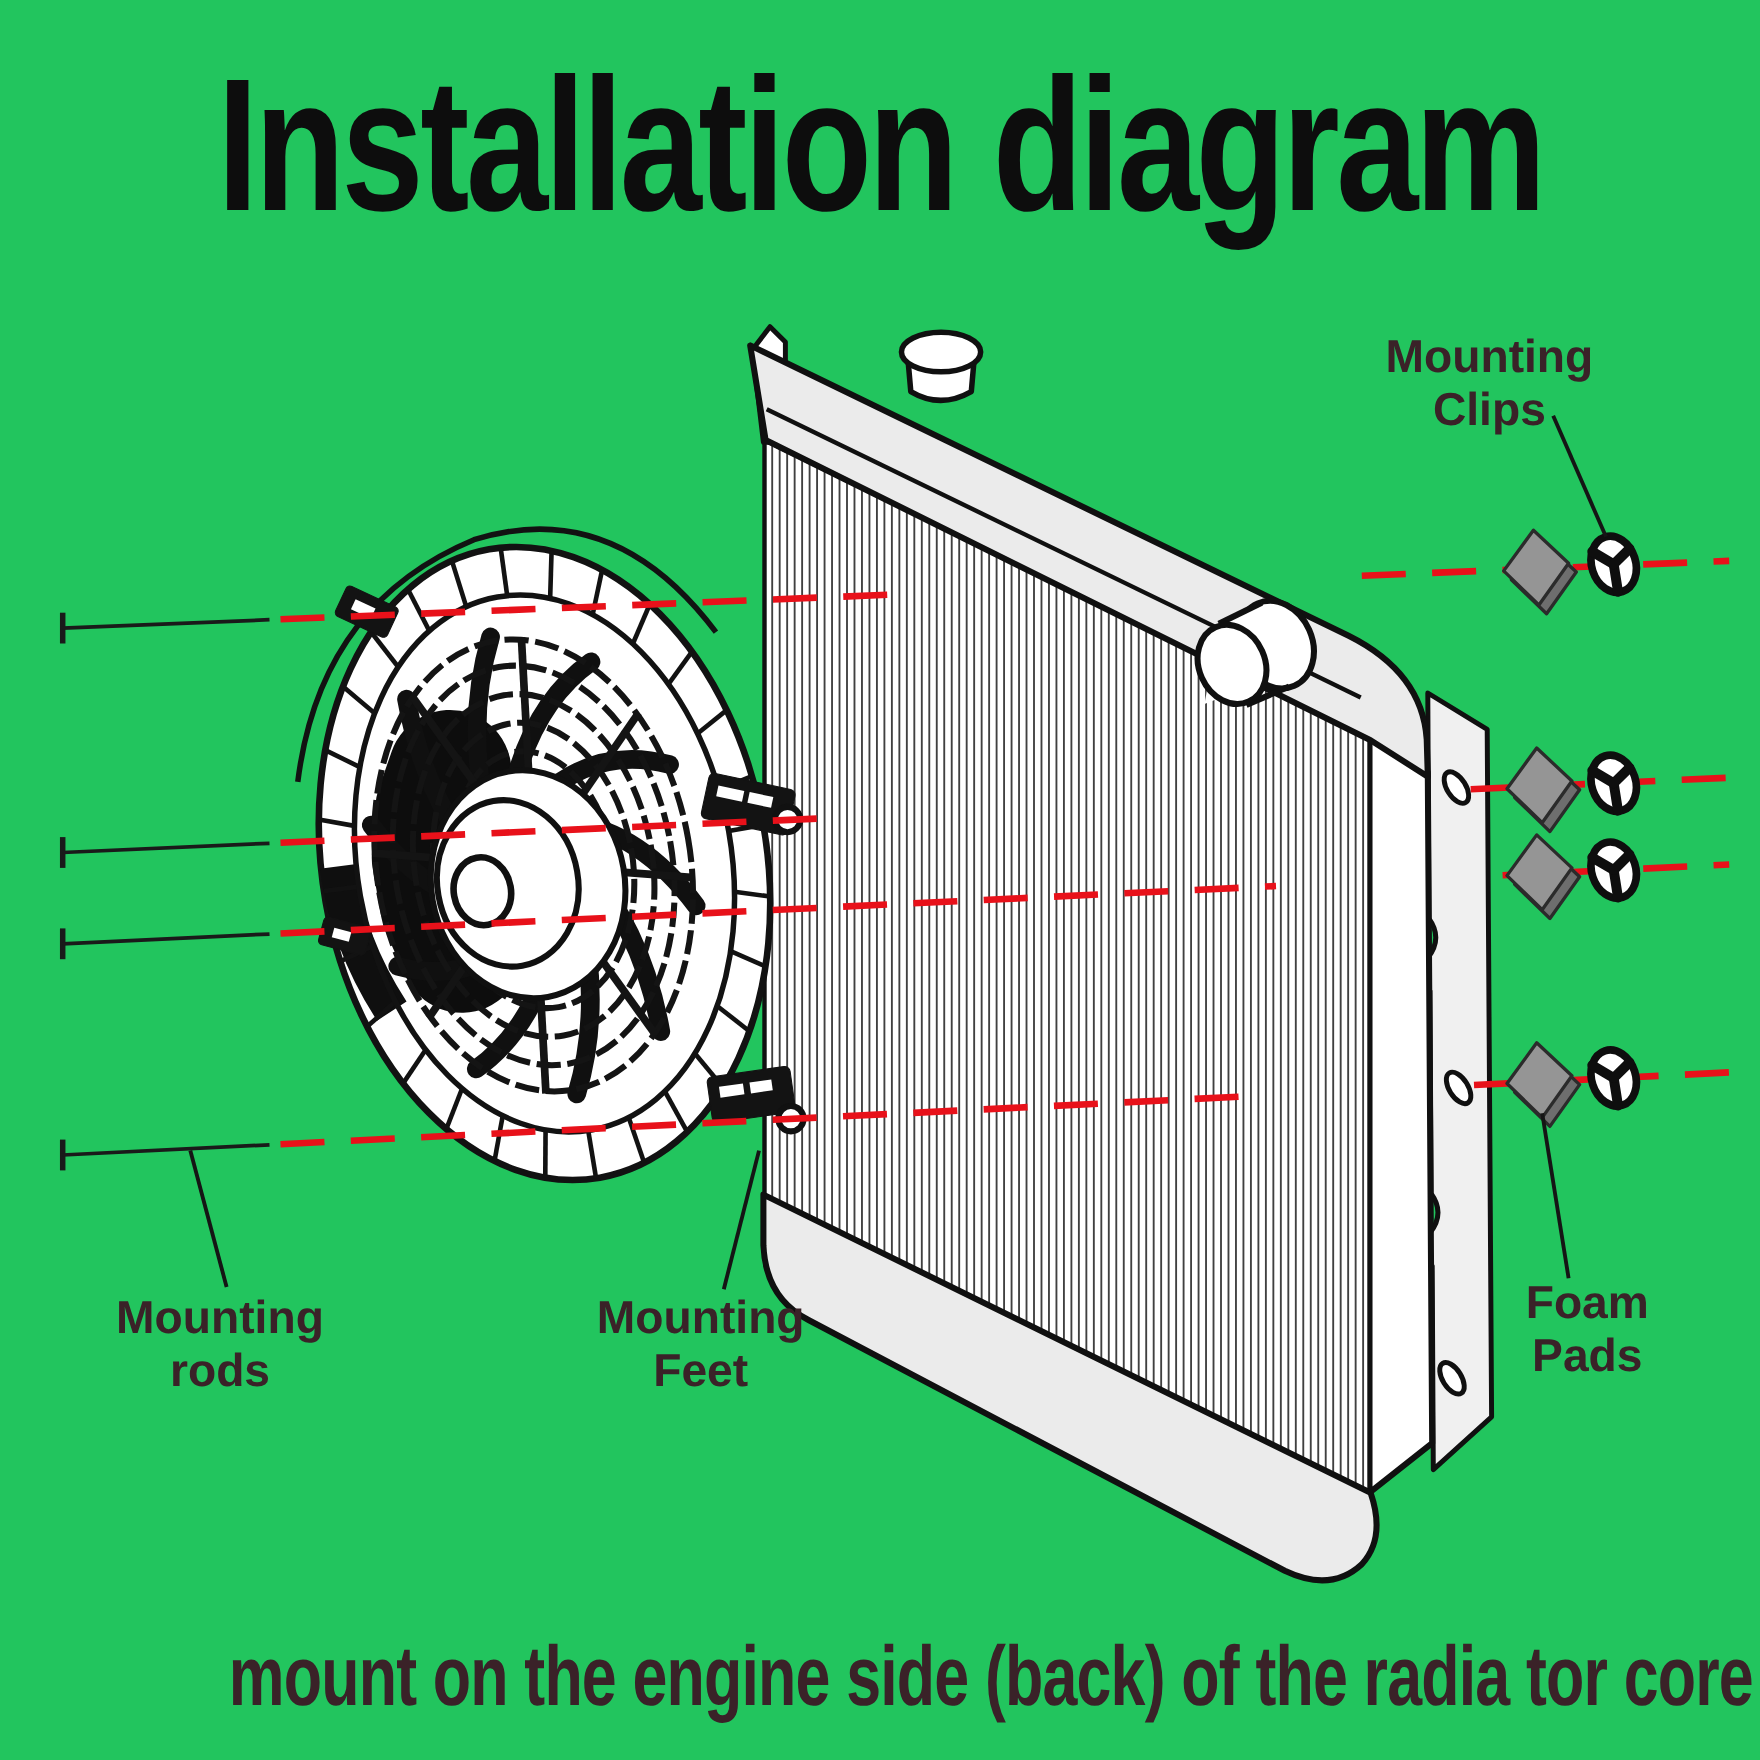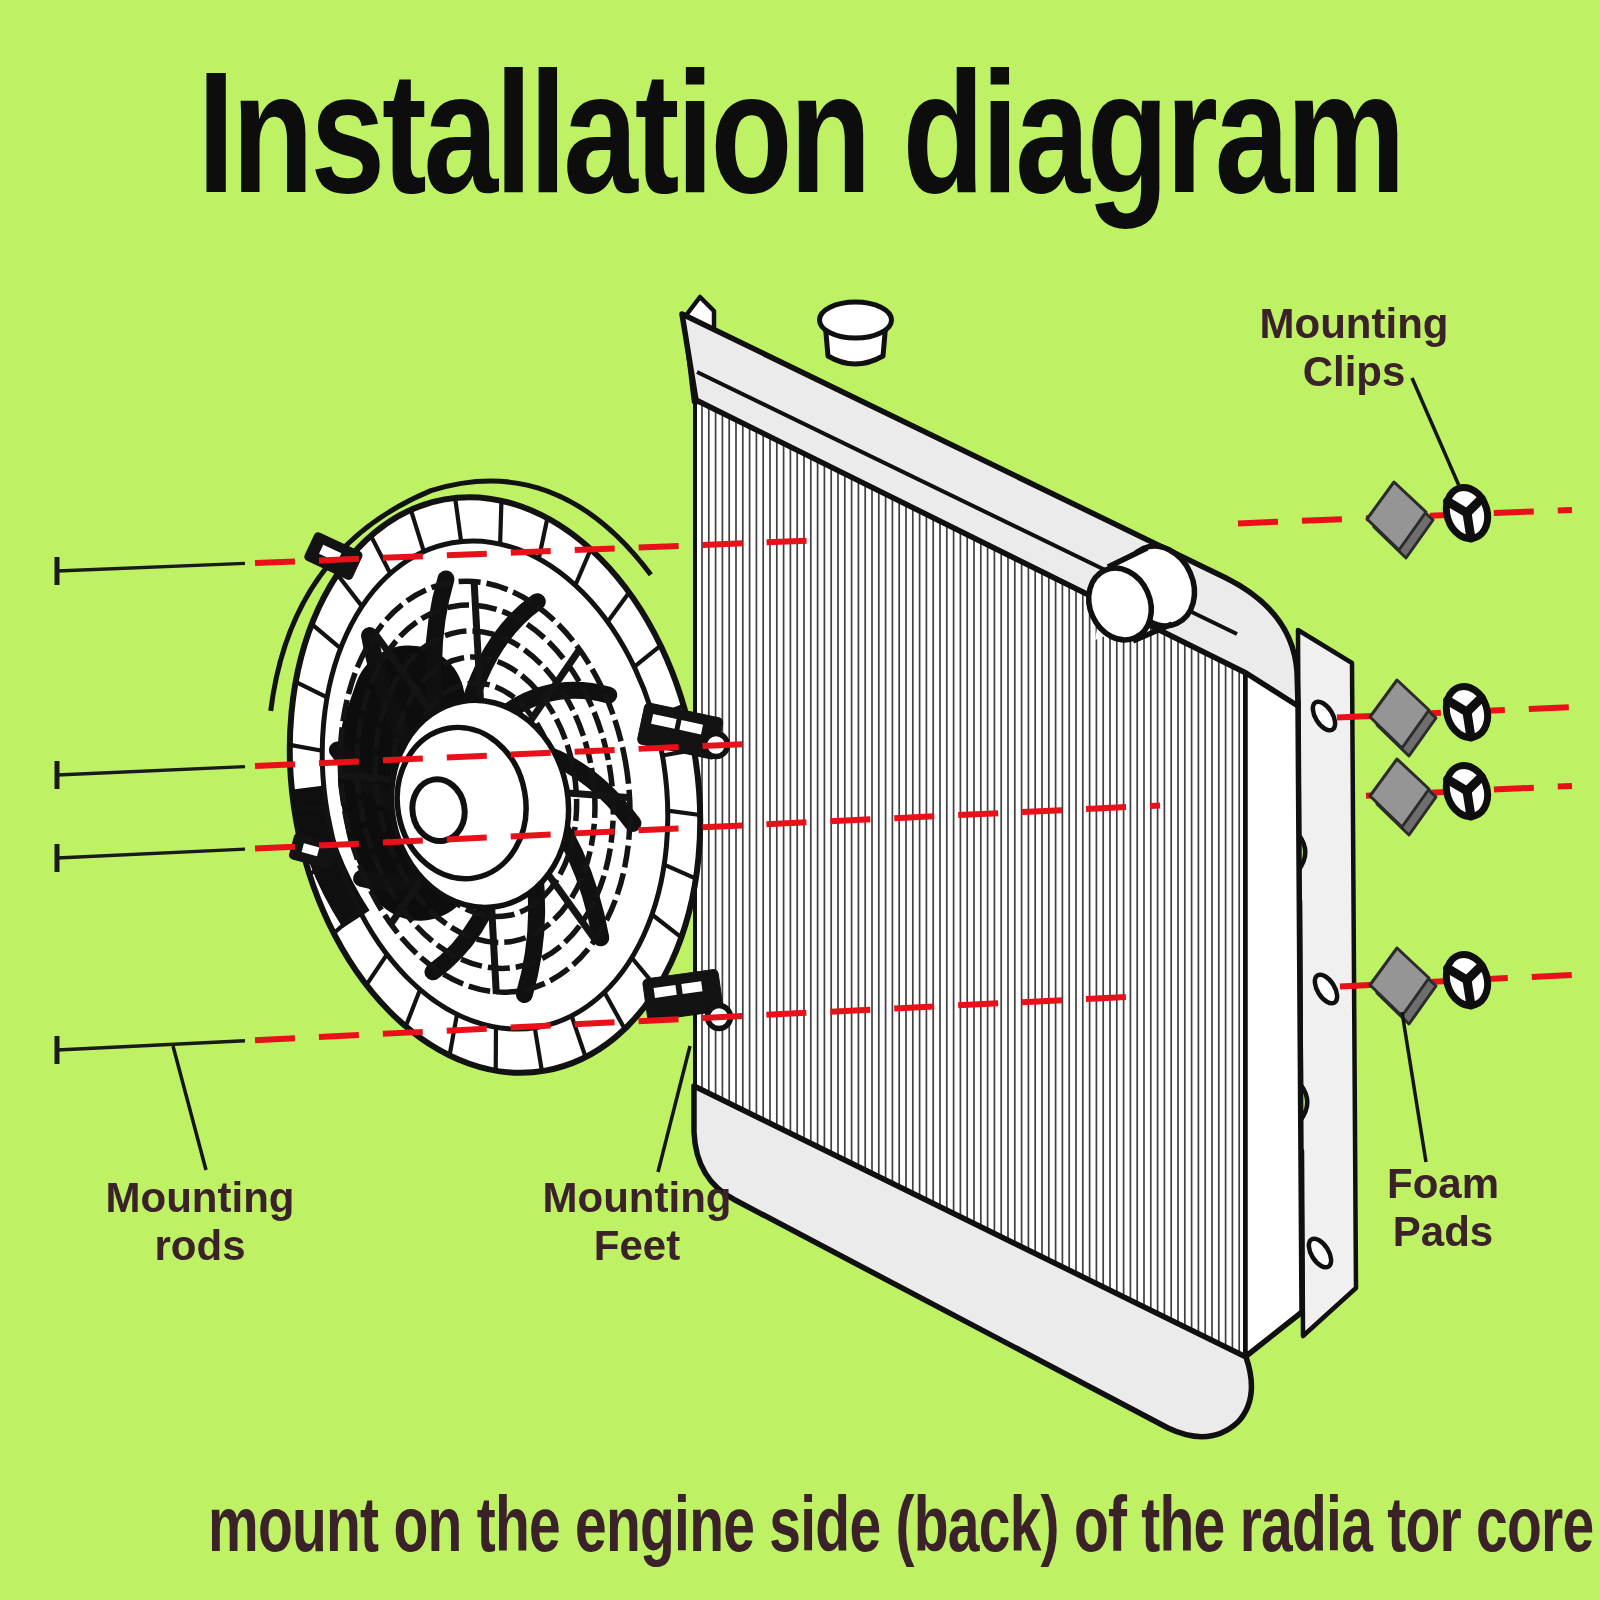--- a/index.html
+++ b/index.html
@@ -1,16 +1,16 @@
 <!DOCTYPE html>
 <html style="--red: #e8111a; --labelc: #3a2228; --tank: #ebebeb; --bracket: #f0f0f0; --padface: #959595; --padside: #6e6e6e;"><head>
 <meta charset="utf-8">
 <style>
   html,body{margin:0;padding:0;background:#ffffff;}
-  #stage{position:relative;width:1600px;height:1600px;background:#bef264;overflow:hidden;
+  #stage{position:relative;width:1600px;height:1600px;background:#22c55e;overflow:hidden;
          font-family:"Liberation Sans", sans-serif;}
   #title{position:absolute;top:46px;left:0;width:1600px;text-align:center;
          font-size:172px;font-weight:700;color:#0d0d0d;letter-spacing:-4px;
          transform:scaleX(0.78);transform-origin:50% 0;white-space:nowrap;line-height:1;}
   #caption{position:absolute;top:1478px;left:0;width:1600px;text-align:center;
          font-size:77px;font-weight:700;color:var(--labelc,#3a2228);letter-spacing:-1px;
          transform:scaleX(0.74);transform-origin:50% 0;white-space:nowrap;line-height:1.2;}
   svg{position:absolute;left:0;top:0;}
   .outline{fill:#ffffff;stroke:#101010;stroke-width:5.5;stroke-linejoin:round;}
   .gray{fill:var(--tank,#ebebeb);stroke:#101010;stroke-width:5.5;stroke-linejoin:round;}

